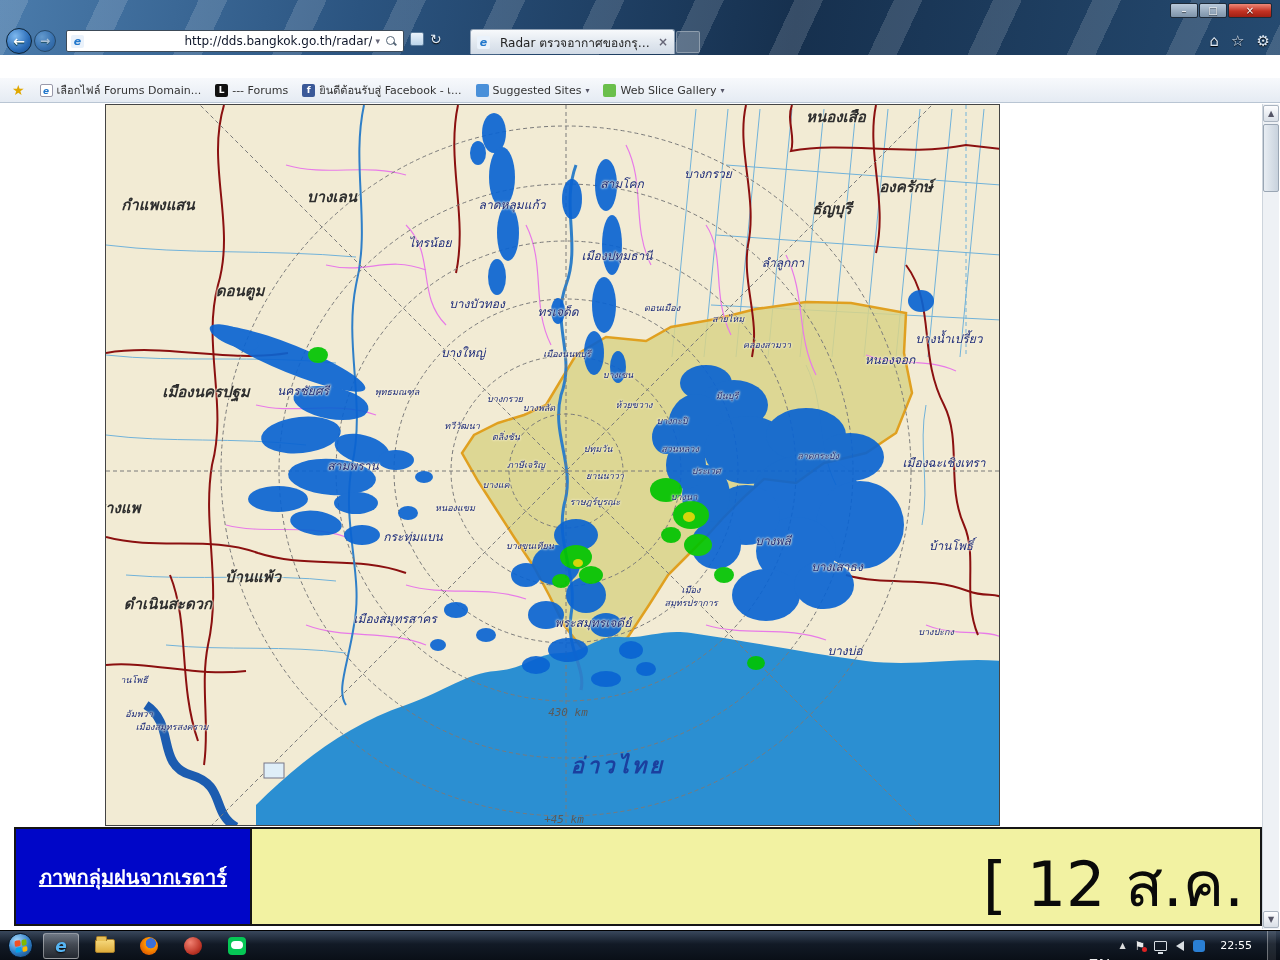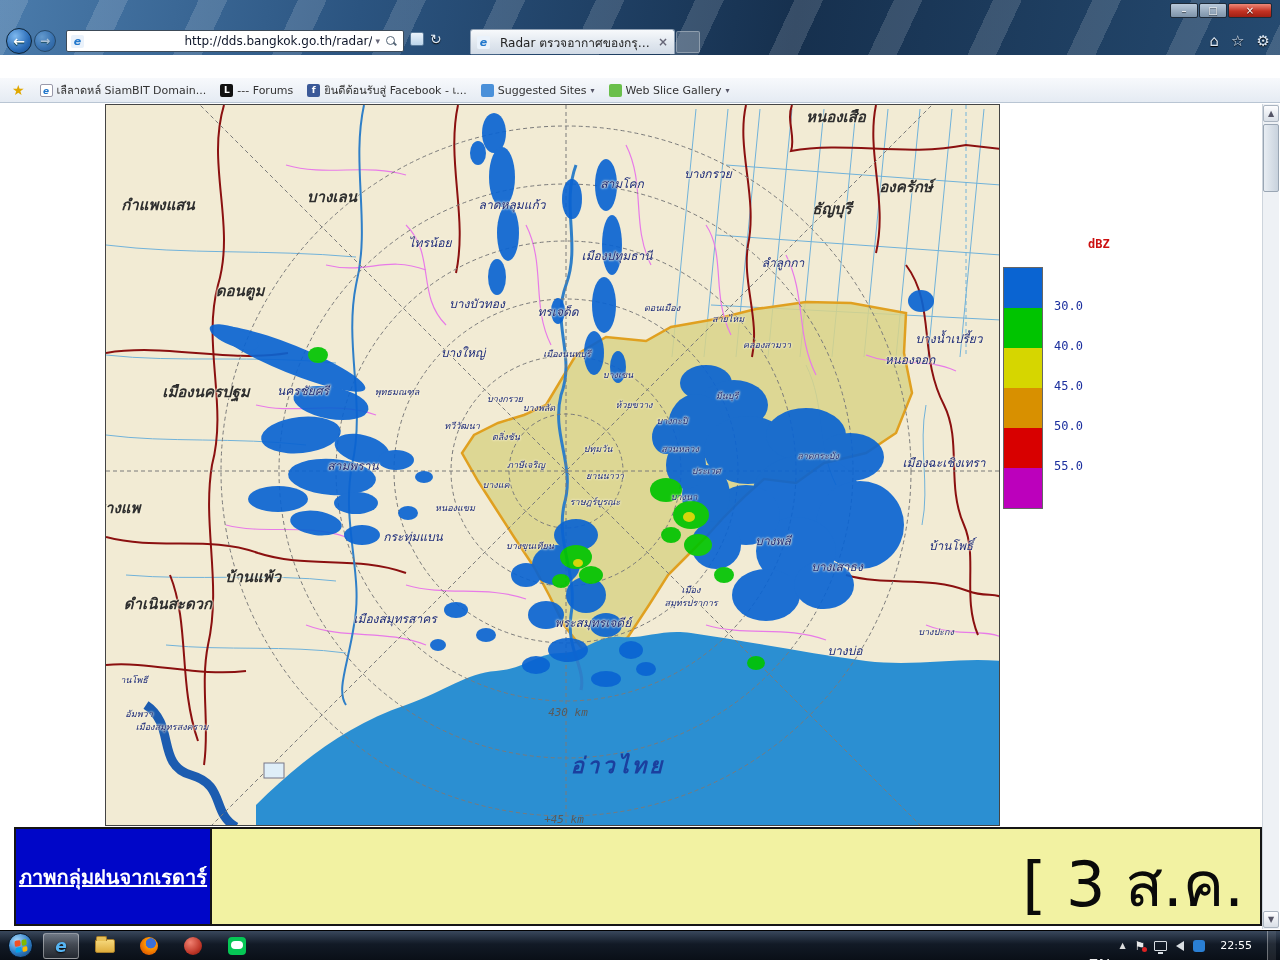--- a/index.html
+++ b/index.html
@@ -85,21 +85,21 @@
   .mlabel.rng { font-size:11px; color:#5a5a5a; font-family:"DejaVu Sans Mono",monospace; text-shadow:none; }
 
   .legend { position:absolute; left:1000px; top:128px; width:130px; height:300px; }
   .legend-title { position:absolute; left:88px; top:6px; color:#cc1111; font:bold 12px "DejaVu Sans Mono",monospace; }
   .legend-blocks { position:absolute; left:3px; top:36px; width:40px; border:1px solid #666; }
   .legend-block { width:100%; height:40px; }
   .legend-tick { position:absolute; left:54px; font:12px "DejaVu Sans Mono",monospace; color:#1b2f9e; }
 
   .banner { position:absolute; left:14px; top:724px; width:1248px; height:99px; border:2px solid #151515;
     display:flex; background:#f2f2a2; }
-  .banner-left { width:196px; background:#0006c8; border-right:2px solid #151515;
+  .banner-left { width:236px; background:#0006c8; border-right:2px solid #151515;
     display:flex; align-items:center; justify-content:center; }
   .banner-title { color:#fff; font-size:20px; font-weight:bold; text-decoration:underline; }
   .banner-right { position:relative; flex:1; }
   .banner-date { position:absolute; right:16px; top:6px; font-size:62px; color:#0a0a0a; }
 
   .scrollbar { position:absolute; right:1px; top:1px; width:17px; height:825px; background:#eef1f5;
     border-left:1px solid #cdd4dc; }
   .scroll-btn { position:absolute; left:0; width:16px; height:17px; background:linear-gradient(#fdfdfe,#d9dfe7);
     border:1px solid #aab4c0; border-radius:2px; color:#556; font-size:8px; text-align:center; line-height:16px; }
   .scroll-btn.up { top:1px; }
@@ -185,21 +185,21 @@
       </div>
     </div>
   </div>
 
 
   <div class="favbar">
     <span class="addfav">★</span>
     <span id="favbar-items" style="display:flex;align-items:center">
         <span class="fav-item">
           <span class="fav-ico fav-ico-page">e</span>
-          <span class="fav-label">เลืลาดหล์ SiamBIT Domain...</span>
+          <span class="fav-label">เลือกไฟล์ Forums Domain...</span>
         </span>
         <span class="fav-item">
           <span class="fav-ico fav-ico-forum">L</span>
           <span class="fav-label">--- Forums</span>
         </span>
         <span class="fav-item">
           <span class="fav-ico fav-ico-facebook">f</span>
           <span class="fav-label">ยินดีต้อนรับสู่ Facebook - เ...</span>
         </span>
         <span class="fav-item">
@@ -385,21 +385,21 @@
           <span class="mlabel lg" style="left: 726px; top: 104px;">ธัญบุรี</span>
           <span class="mlabel" style="left: 324px; top: 137px;">ไทรน้อย</span>
           <span class="mlabel" style="left: 493px; top: 150px; margin-left: 18px;">เมืองปทุมธานี</span>
           <span class="mlabel" style="left: 677px; top: 157px;">ลำลูกกา</span>
           <span class="mlabel lg" style="left: 134px; top: 186px;">ดอนตูม</span>
           <span class="mlabel" style="left: 371px; top: 198px;">บางบัวทอง</span>
           <span class="mlabel" style="left: 452px; top: 206px;">ทรเจด็ด</span>
           <span class="mlabel sm" style="left: 556px; top: 203px;">ดอนเมือง</span>
           <span class="mlabel sm" style="left: 622px; top: 214px;">สายไหม</span>
           <span class="mlabel sm" style="left: 661px; top: 240px;">คลองสามวา</span>
-          <span class="mlabel" style="left: 804px; top: 254px;">หนองจอก</span>
+          <span class="mlabel" style="left: 784px; top: 254px;">หนองจอก</span>
           <span class="mlabel" style="left: 843px; top: 233px;">บางน้ำเปรี้ยว</span>
           <span class="mlabel" style="left: 357px; top: 247px;">บางใหญ่</span>
           <span class="mlabel sm" style="left: 461px; top: 249px;">เมืองนนทบุรี</span>
           <span class="mlabel sm" style="left: 621px; top: 291px;">มีนบุรี</span>
           <span class="mlabel lg" style="left: 100px; top: 287px;">เมืองนครปฐม</span>
           <span class="mlabel" style="left: 197px; top: 285px;">นครชัยศรี</span>
           <span class="mlabel sm" style="left: 291px; top: 287px;">พุทธมณฑล</span>
           <span class="mlabel sm" style="left: 399px; top: 294px;">บางกรวย</span>
           <span class="mlabel sm" style="left: 356px; top: 321px;">ทวีวัฒนา</span>
           <span class="mlabel sm" style="left: 400px; top: 332px;">ตลิ่งชัน</span>
@@ -435,43 +435,27 @@
           <span class="mlabel" style="left: 739px; top: 545px;">บางบ่อ</span>
           <span class="mlabel sm" style="left: 28px; top: 575px;">านโพธี</span>
           <span class="mlabel sm" style="left: 33px; top: 609px;">อัมพวา</span>
           <span class="mlabel sm" style="left: 66px; top: 622px;">เมืองสมุทรสงคราม</span>
           <span class="mlabel sea" style="left: 512px; top: 660px;">อ่าวไทย</span>
           <span class="mlabel rng" style="left: 462px; top: 607px;">430 km</span>
           <span class="mlabel rng" style="left: 458px; top: 714px;">+45 km</span>
         </div>
     </div>
 
-    <div class="legend" id="legend">
-      <div class="legend-title">dBZ</div>
-      <div class="legend-blocks" id="legend-blocks">
-          <div class="legend-block" style="background: rgb(10, 100, 210);"></div>
-          <div class="legend-block" style="background: rgb(0, 196, 0);"></div>
-          <div class="legend-block" style="background: rgb(214, 214, 0);"></div>
-          <div class="legend-block" style="background: rgb(216, 144, 0);"></div>
-          <div class="legend-block" style="background: rgb(216, 0, 0);"></div>
-          <div class="legend-block" style="background: rgb(188, 0, 188);"></div>
-        </div>
-    <div class="legend-tick" style="top: 68px;">30.0</div>
-        <div class="legend-tick" style="top: 108px;">40.0</div>
-        <div class="legend-tick" style="top: 148px;">45.0</div>
-        <div class="legend-tick" style="top: 188px;">50.0</div>
-        <div class="legend-tick" style="top: 228px;">55.0</div>
-      </div>
 
     <div class="banner">
       <div class="banner-left">
         <span class="banner-title">ภาพกลุ่มฝนจากเรดาร์</span>
       </div>
       <div class="banner-right">
-        <span class="banner-date">[ 3 ส.ค.</span>
+        <span class="banner-date">[ 12 ส.ค.</span>
       </div>
     </div>
 
     <div class="scrollbar">
       <div class="scroll-btn up">▲</div>
       <div class="scroll-thumb"></div>
       <div class="scroll-btn down">▼</div>
     </div>
   </div>
 

